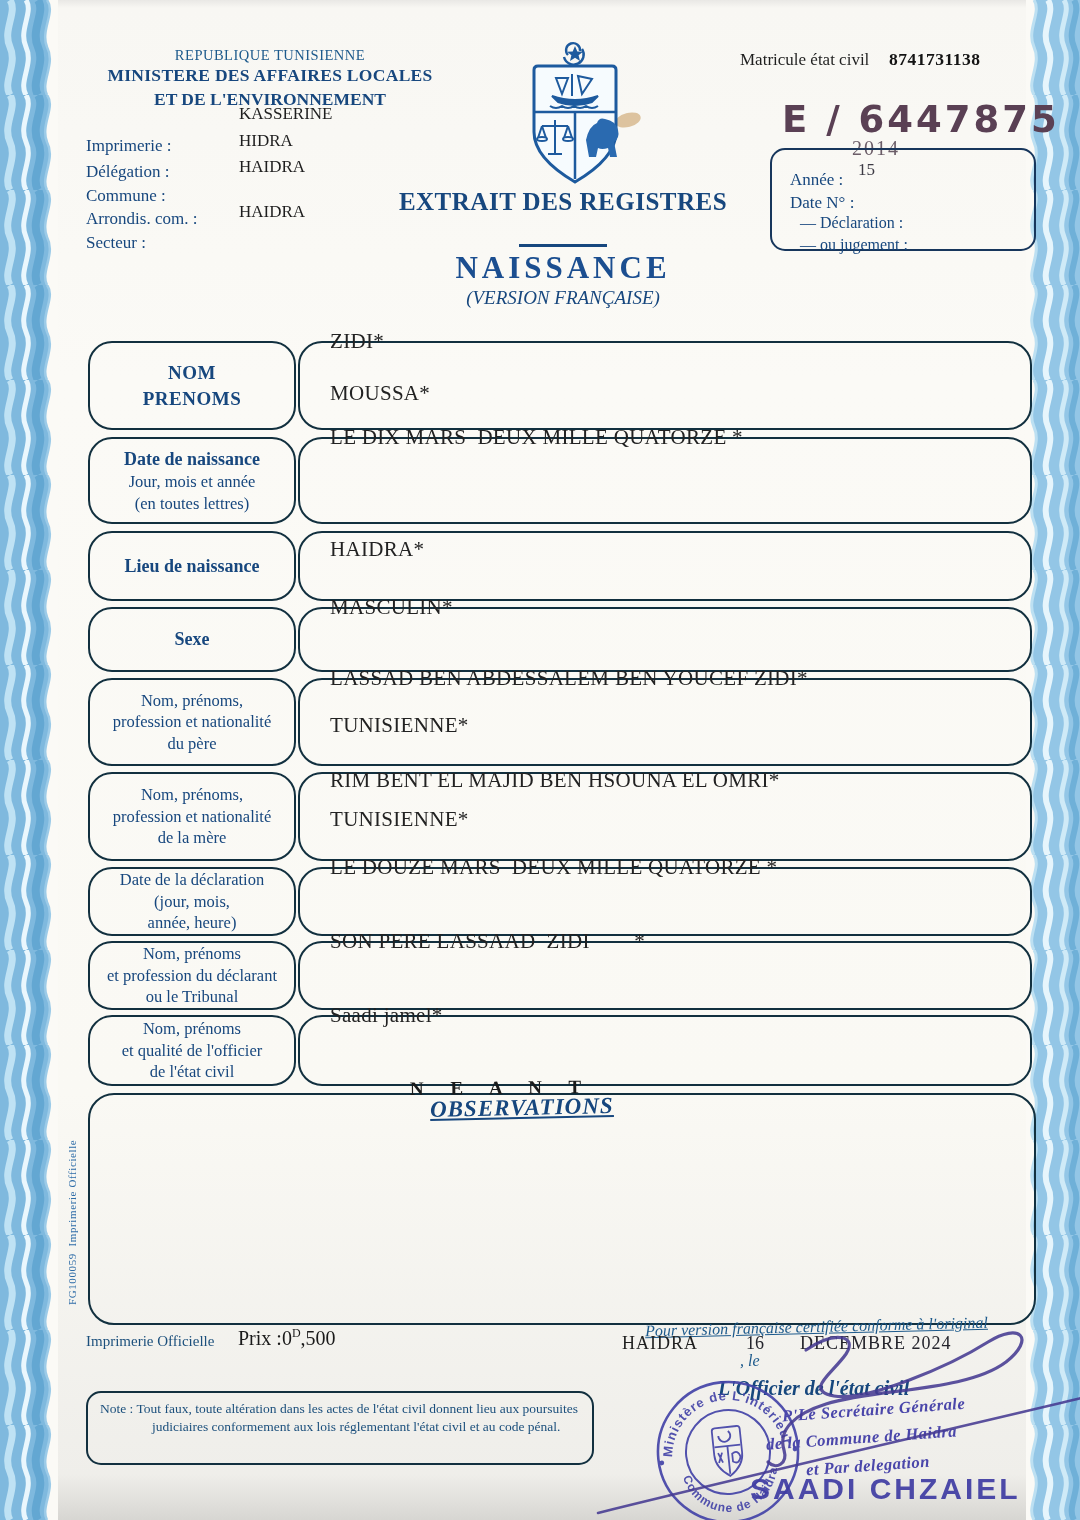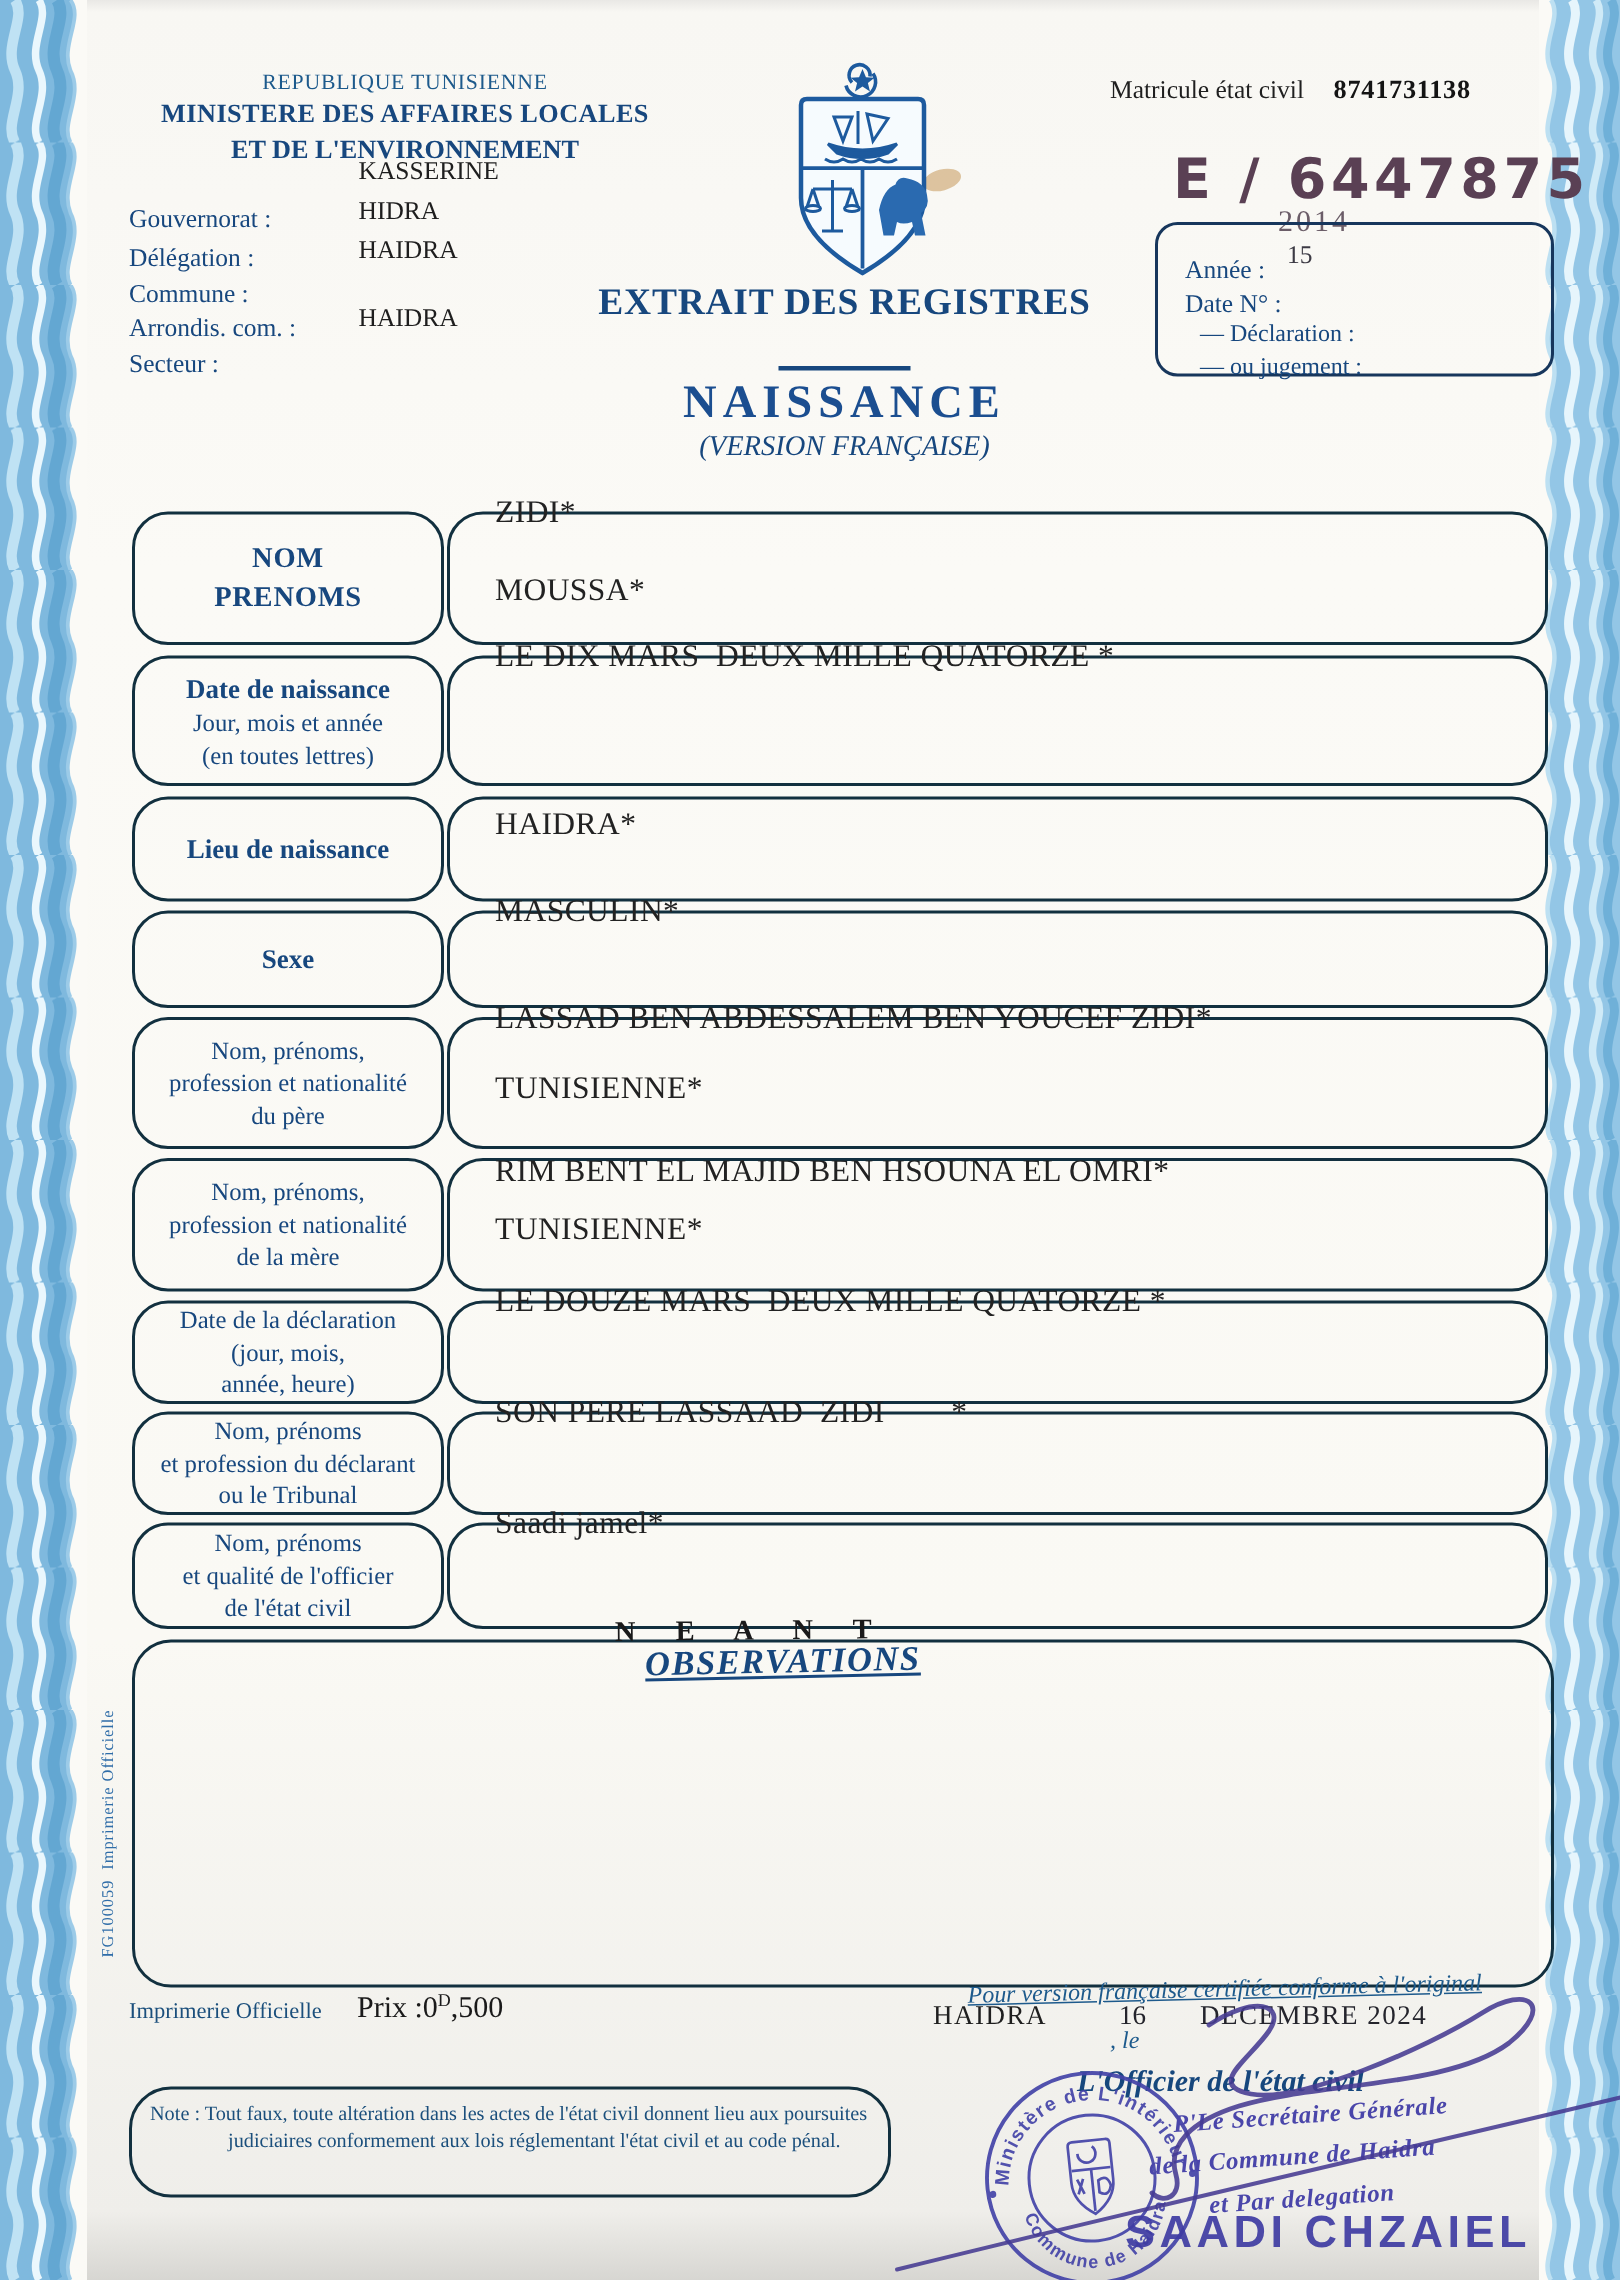--- a/index.html
+++ b/index.html
@@ -56,21 +56,21 @@
   .vcode{left:66px;top:1305px;transform:rotate(-90deg);transform-origin:0 0;font-size:11px;color:#2f6da8;letter-spacing:.6px;white-space:pre;}
   .printer{left:86px;top:1333px;font-size:15px;color:#1b4f7c;}
   .price{left:238px;top:1326px;font-size:20px;color:#1a1a1a;}
   .price sup{font-size:12px;}
   .certify{left:645px;top:1318px;font-size:16px;font-style:italic;color:#1d5a8c;text-decoration:underline;transform:rotate(-1.4deg);}
   .place{left:622px;top:1333px;font-size:18px;color:#1f1f1f;letter-spacing:1px;}
   .date-day{left:746px;top:1333px;font-size:18px;color:#24242c;}
   .date-rest{left:800px;top:1333px;font-size:18px;color:#24242c;letter-spacing:1px;}
   .le{left:740px;top:1352px;font-size:16px;font-style:italic;color:#1d5a8c;}
   .officer-title{left:718px;top:1377px;font-size:20px;font-weight:bold;font-style:italic;color:#16477d;}
-  .note-box{left:86px;top:1391px;width:508px;height:74px;border:2px solid #12303f;border-radius:28px;box-sizing:border-box;
+  .note-box{left:86px;top:1391px;width:508px;height:74px;border:2px solid #12303f;border-radius:15px;box-sizing:border-box;
     padding:7px 10px 0 64px;text-indent:-52px;font-size:13.5px;line-height:1.3;color:#1b4f7c;}
   .delegate{font-size:16.5px;font-style:italic;font-weight:600;color:#4a46aa;transform:rotate(-4deg);letter-spacing:.5px;}
   .dl1{left:782px;top:1400px}.dl2{left:766px;top:1428px}.dl3{left:806px;top:1456px}
   .signer{left:750px;top:1472px;font-family:"Liberation Sans",sans-serif;font-size:30px;font-weight:bold;color:#3f3ca3;
     letter-spacing:3px;opacity:.92;}
   .stamp{left:648px;top:1372px;transform:rotate(-6deg);opacity:.92;}
   .sig-layer{left:0;top:0;width:1080px;height:1520px;pointer-events:none;}
   .band-left{left:0;top:0;}
   .band-right{right:0;top:0;}
 </style>
@@ -103,21 +103,21 @@
         <path d="M48,0 C56,12 40,30 48,47 C56,64 40,82 48,95" stroke="#6fb0d8" stroke-width="6" fill="none"></path>
       </pattern>
     </defs>
     <rect width="54" height="1520" fill="url(#gw2)"></rect>
   </svg>
 
   <div class="abs republic">REPUBLIQUE TUNISIENNE</div>
   <div class="abs min1">MINISTERE DES AFFAIRES LOCALES</div>
   <div class="abs min2">ET DE L'ENVIRONNEMENT</div>
 
-  <span class="abs adm-label al0">Gouvernorat :</span>
+  <span class="abs adm-label al0">Imprimerie :</span>
   <span class="abs adm-label al1">Délégation :</span>
   <span class="abs adm-label al2">Commune :</span>
   <span class="abs adm-label al3">Arrondis. com. :</span>
   <span class="abs adm-label al4">Secteur :</span>
   <span class="abs adm-value av0">KASSERINE</span>
   <span class="abs adm-value av1">HIDRA</span>
   <span class="abs adm-value av2">HAIDRA</span>
   <span class="abs adm-value av3">HAIDRA</span>
 
   <svg class="abs" style="left:512px;top:40px;" width="132" height="152" viewBox="0 0 132 152">

